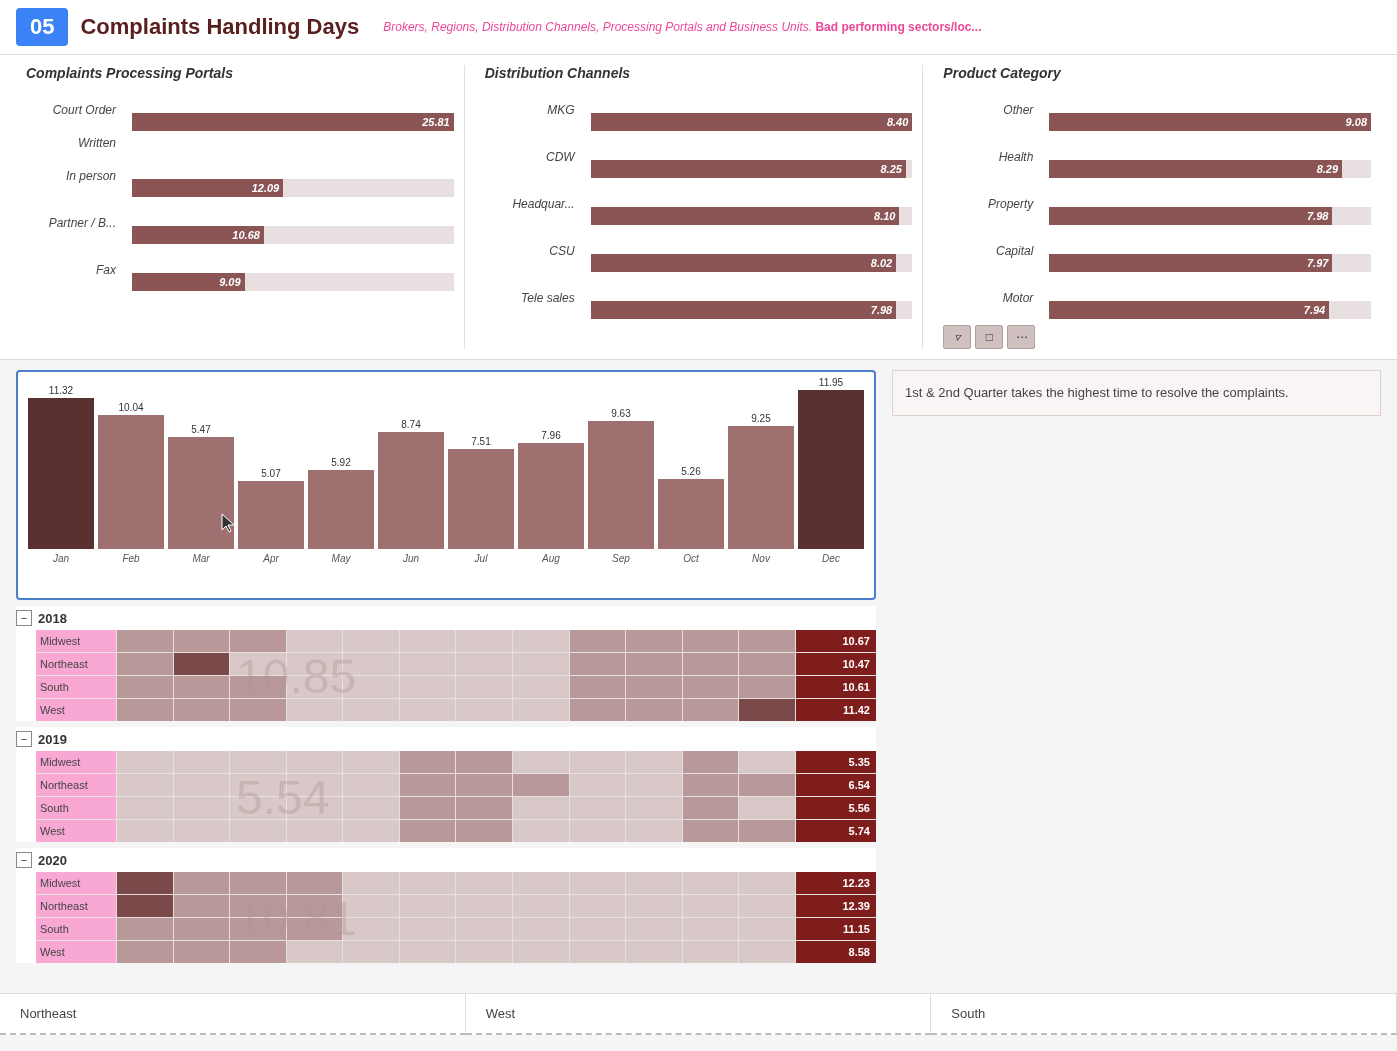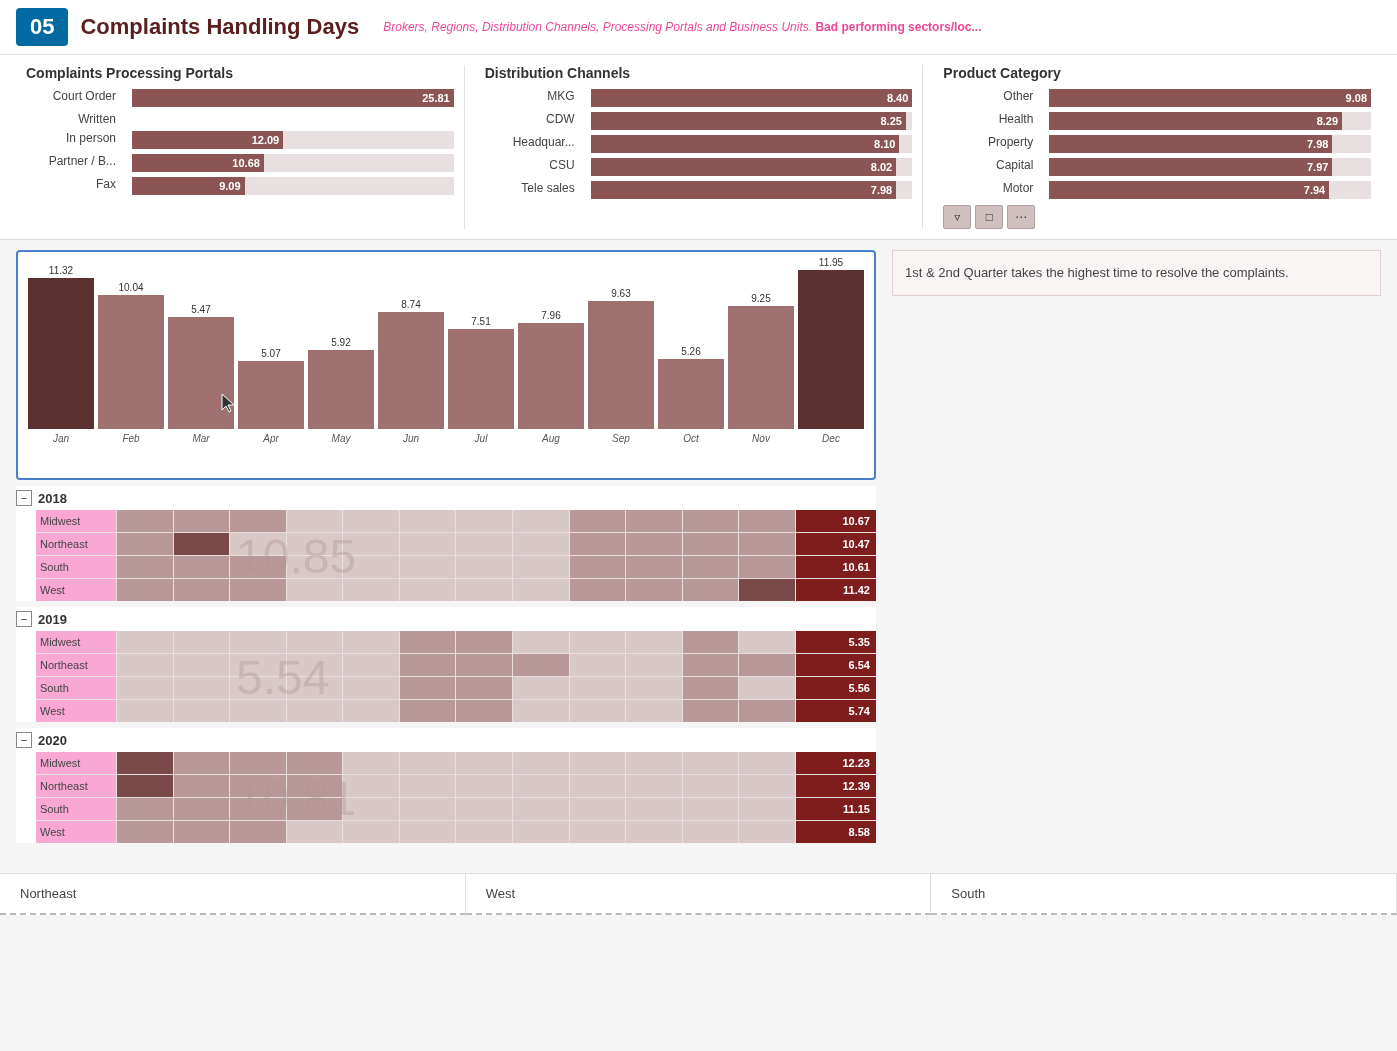--- a/index.html
+++ b/index.html
@@ -14,21 +14,21 @@
 
     
     .header {
       display: flex;
       align-items: center;
       padding: 8px 16px;
       background: #fff;
       border-bottom: 1px solid #ddd;
     }
     .header-num {
-      background: #0369a1;
+      background: #3b82f6;
       color: #fff;
       font-size: 22px;
       font-weight: bold;
       padding: 6px 14px;
       border-radius: 4px;
       margin-right: 12px;
     }
     .header-title {
       font-size: 22px;
       font-weight: bold;
@@ -49,48 +49,50 @@
       background: #fff;
       border-bottom: 1px solid #ddd;
       padding: 10px 16px;
       gap: 10px;
     }
 
     .panel {
       flex: 1;
       padding: 0 10px;
       border-right: 1px solid #e0e0e0;
+      font-style: italic;
     }
     .panel:last-child { border-right: none; }
 
     .panel-title {
       font-weight: bold;
       font-size: 14px;
       color: #333;
       margin-bottom: 8px;
     }
 
     .bar-row {
       display: flex;
-      align-items: flex-start;
+      align-items: center;
       margin-bottom: 5px;
       gap: 16px;
     }
     .bar-label {
       width: 90px;
       text-align: right;
       font-size: 12px;
       color: #444;
       flex-shrink: 0;
     }
     .bar-wrap {
       flex: 1;
       height: 18px;
       background: #e8e0e0;
       position: relative;
+      margin-top: 24px;
     }
     .bar-fill {
       height: 100%;
       background: #8b5555;
       position: relative;
     }
     .bar-value {
       position: absolute;
       right: 4px;
       top: 50%;

